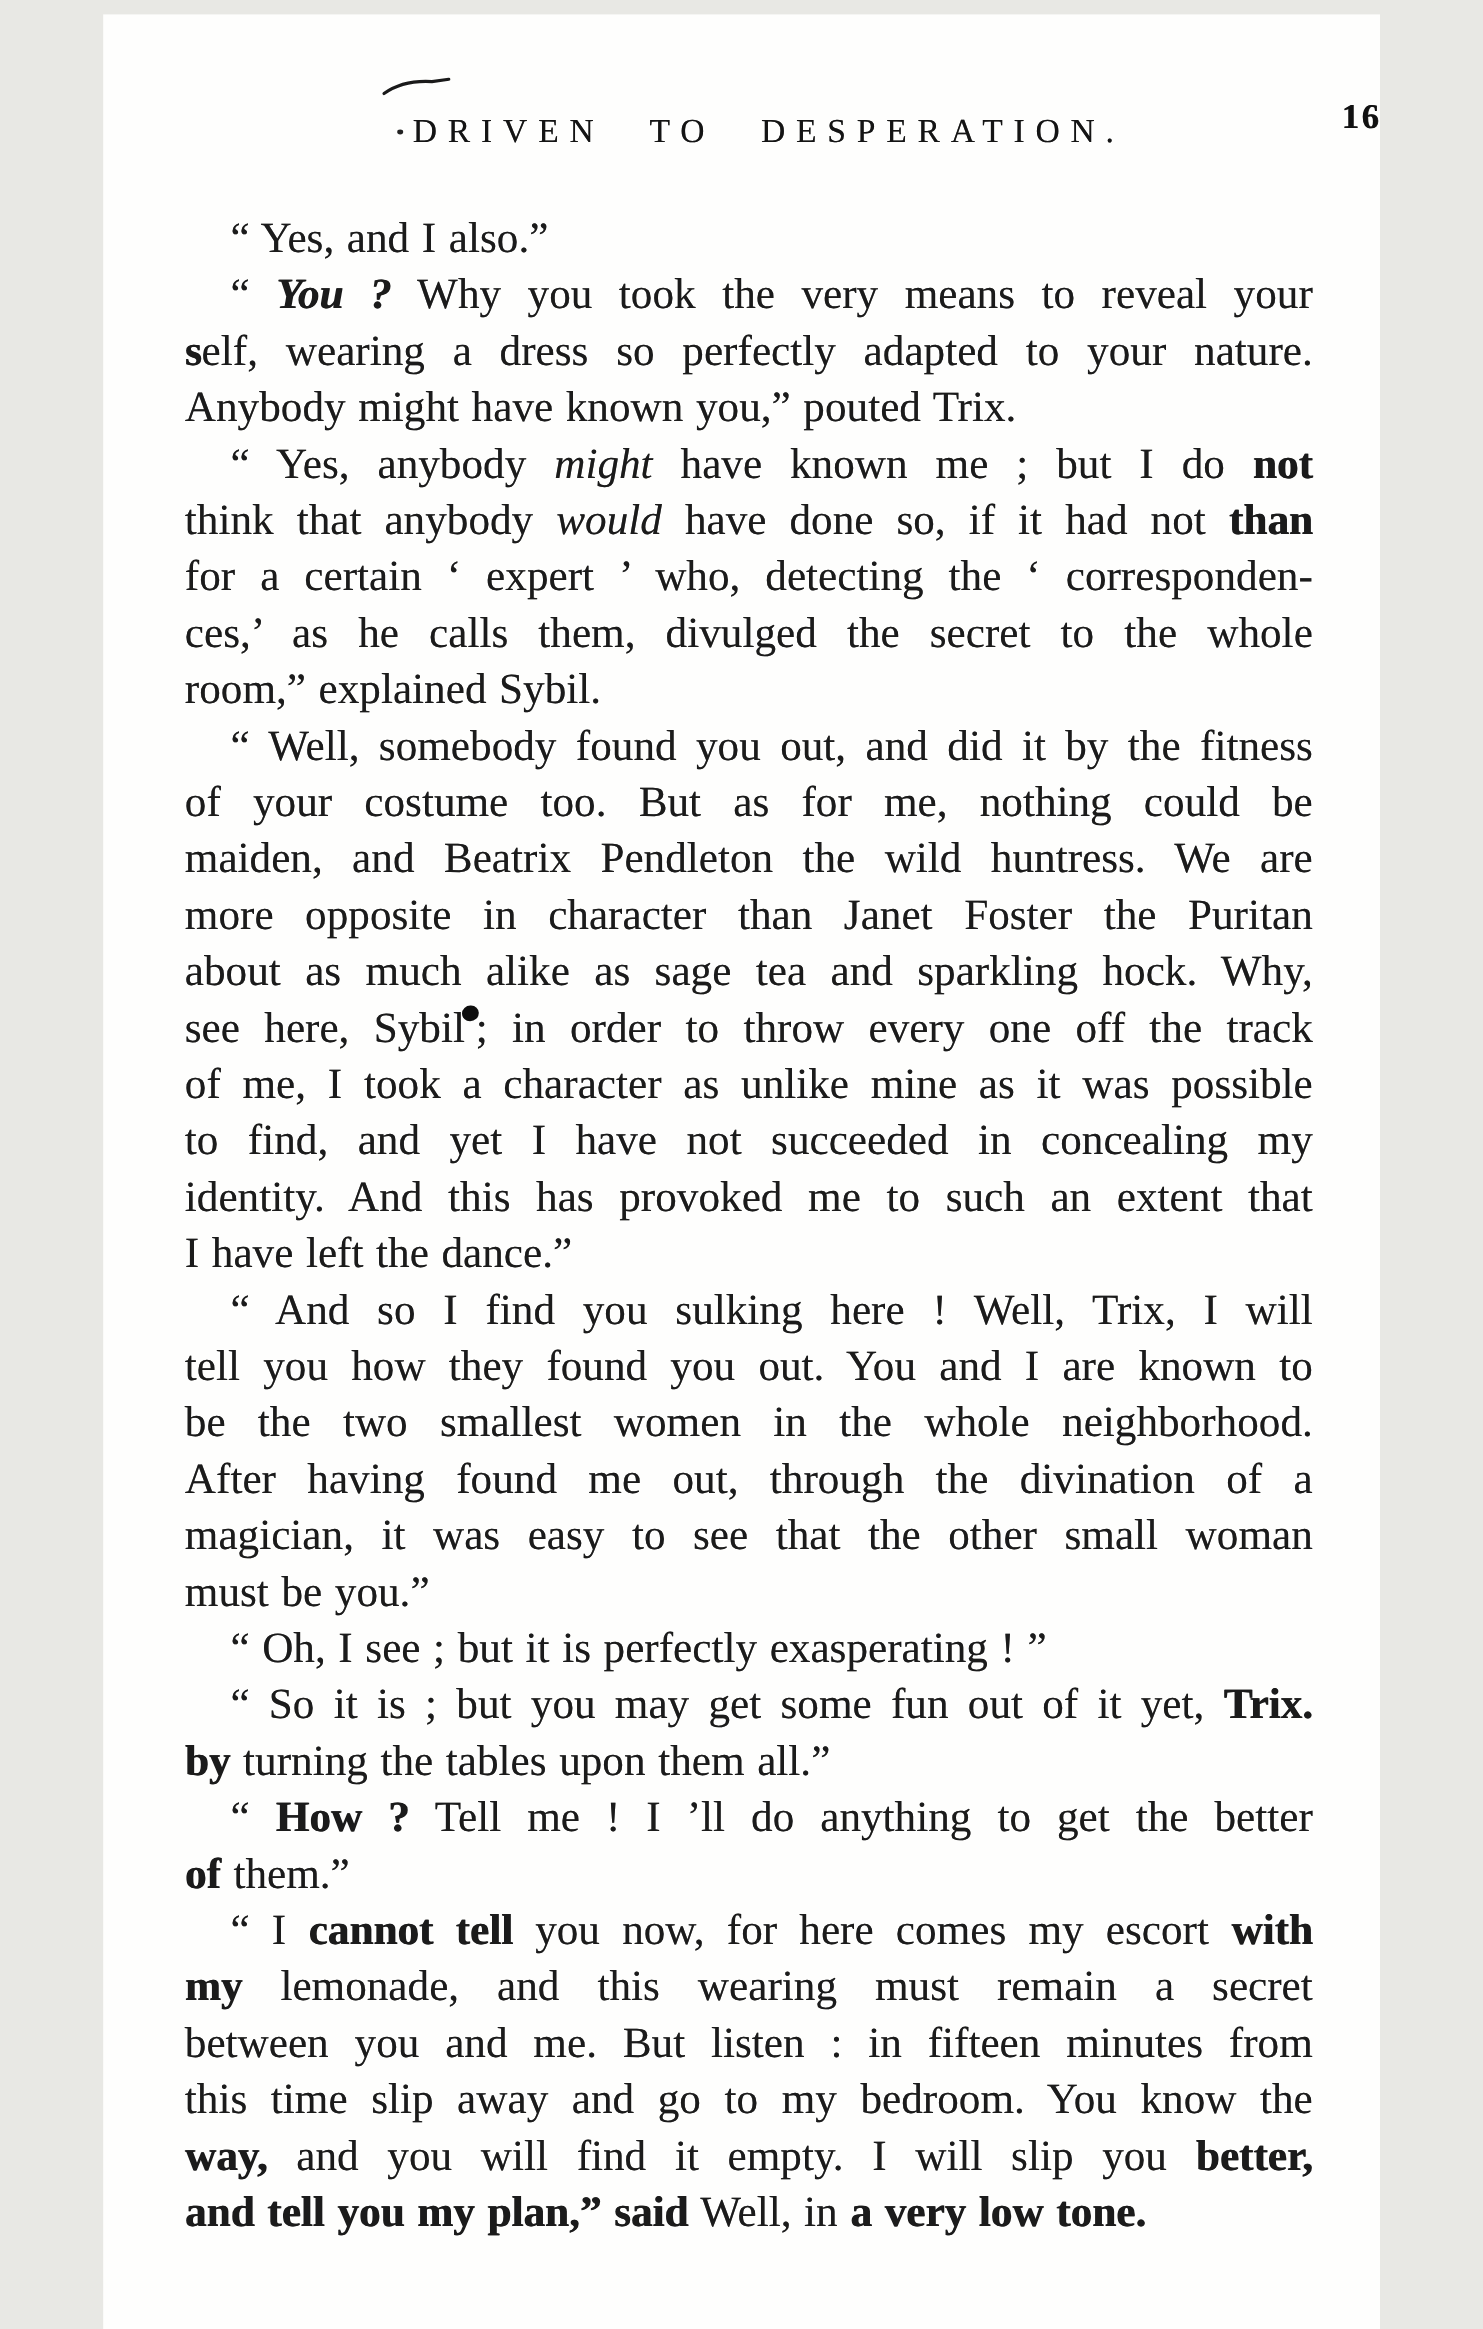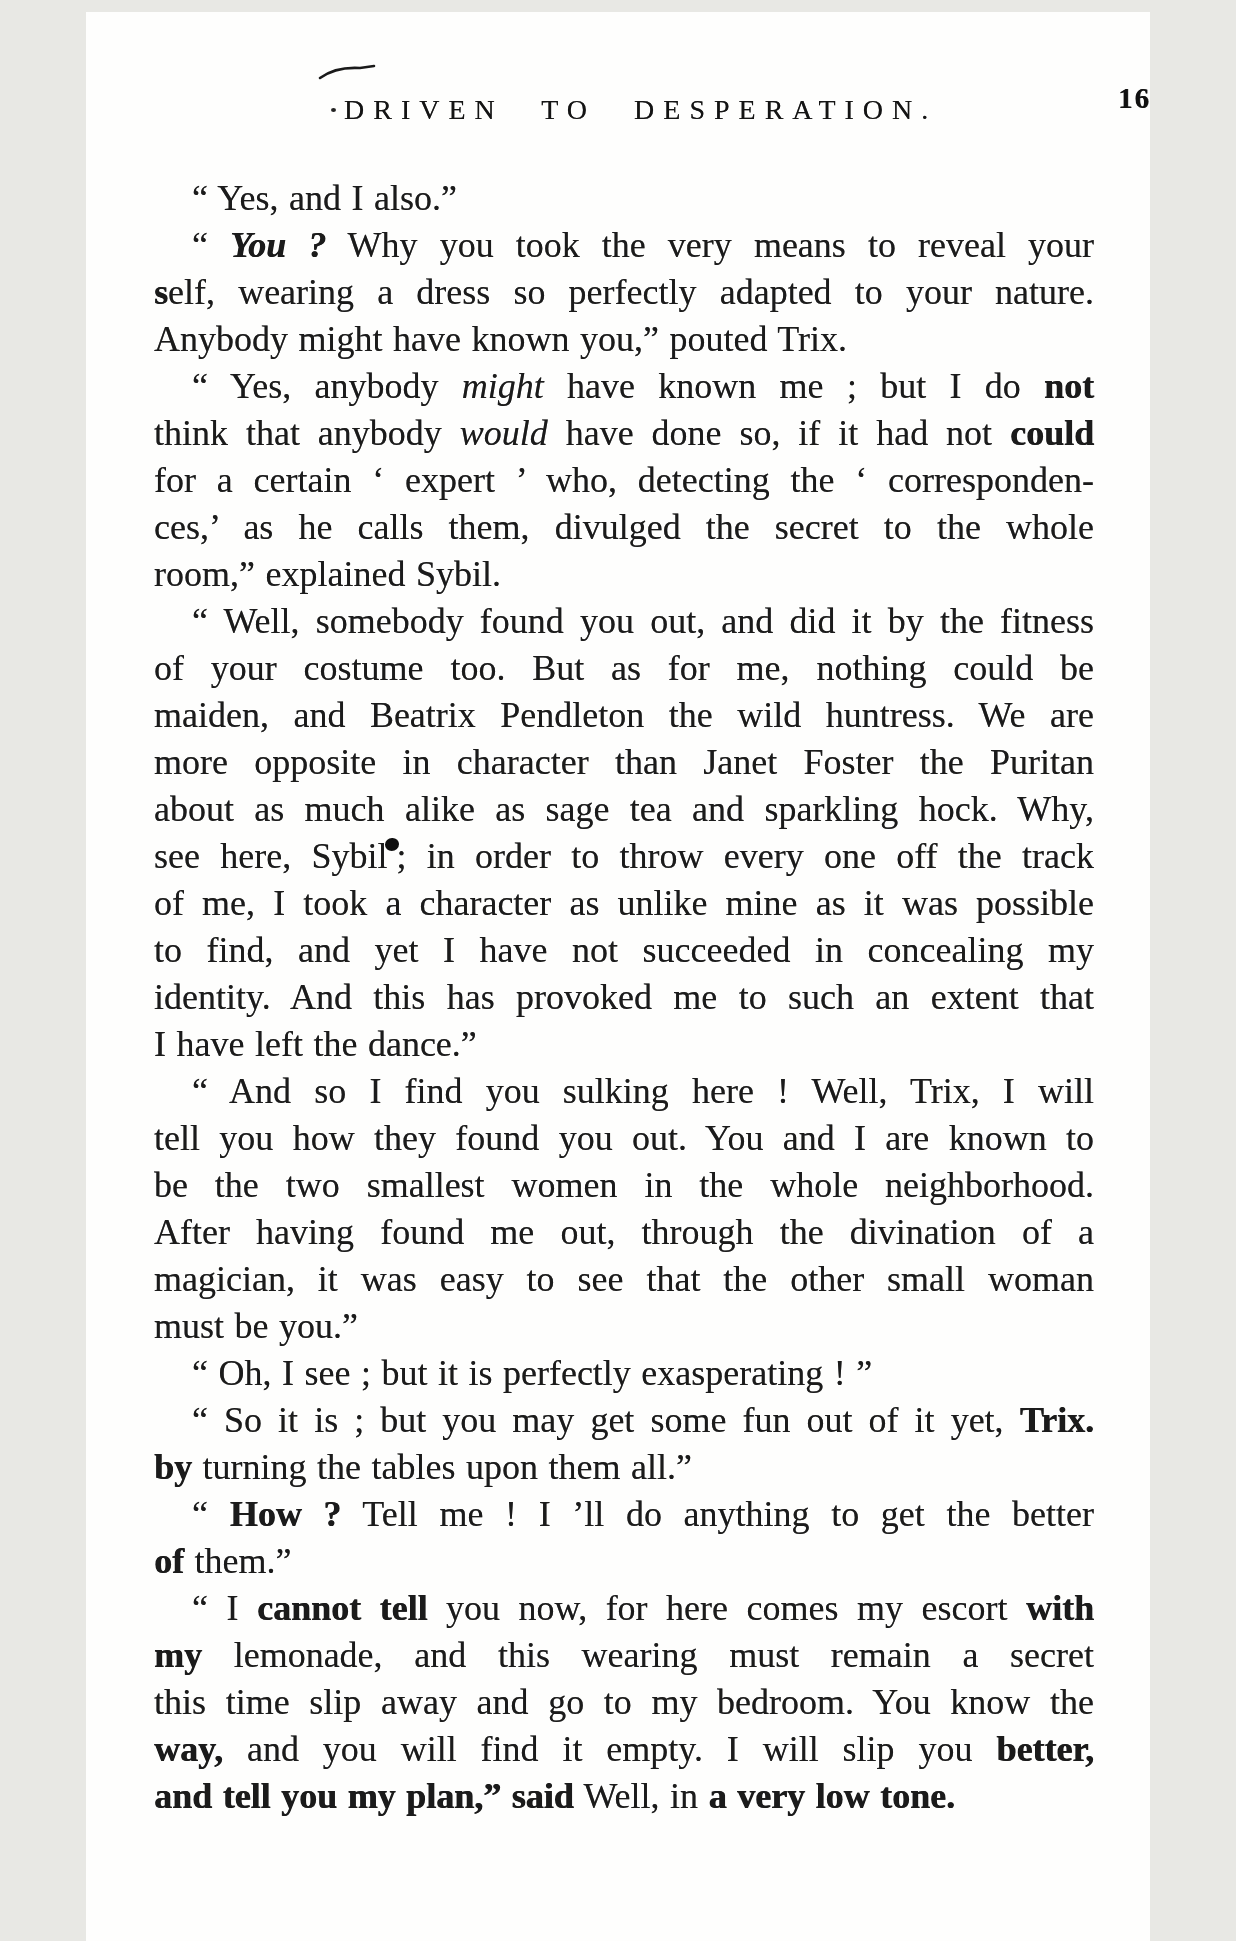--- a/index.html
+++ b/index.html
@@ -74,21 +74,21 @@
       <div class="para">
         <div class="line firstline lastline"><span>“ Yes, and I also.”</span></div>
       </div>
       <div class="para">
         <div class="line firstline"><span>“ </span><span class="bolditalic">You ?</span><span> Why you took the very means to reveal your</span></div>
         <div class="line"><span class="heavy">s</span><span>elf, wearing a dress so perfectly adapted to your nature.</span></div>
         <div class="line lastline"><span>Anybody might have known you,” pouted Trix.</span></div>
       </div>
       <div class="para">
         <div class="line firstline"><span>“ Yes, anybody </span><span class="italic">might</span><span> have known me ; but I do </span><span class="heavy">not</span></div>
-        <div class="line"><span>think that anybody </span><span class="italic">would</span><span> have done so, if it had not </span><span class="heavy">could</span></div>
+        <div class="line"><span>think that anybody </span><span class="italic">would</span><span> have done so, if it had not </span><span class="heavy">than</span></div>
         <div class="line"><span>for a certain ‘ expert ’ who, detecting the ‘ corresponden-</span></div>
         <div class="line"><span>ces,’ as he calls them, divulged the secret to the whole</span></div>
         <div class="line lastline"><span>room,” explained Sybil.</span></div>
       </div>
       <div class="para">
         <div class="line firstline"><span>“ Well, somebody found you out, and did it by the fitness</span></div>
         <div class="line"><span>of your costume too. But as for me, nothing could be</span></div>
         <div class="line"><span>maiden, and Beatrix Pendleton the wild huntress. We are</span></div>
         <div class="line"><span>more opposite in character than Janet Foster the Puritan</span></div>
         <div class="line"><span>about as much alike as sage tea and sparkling hock. Why,</span></div>
@@ -113,19 +113,20 @@
         <div class="line firstline"><span>“ So it is ; but you may get some fun out of it yet, </span><span class="heavy">Trix.</span></div>
         <div class="line lastline"><span class="heavy">by</span><span> turning the tables upon them all.”</span></div>
       </div>
       <div class="para">
         <div class="line firstline"><span>“ </span><span class="heavy">How ?</span><span> Tell me ! I ’ll do anything to get the better</span></div>
         <div class="line lastline"><span class="heavy">of</span><span> them.”</span></div>
       </div>
       <div class="para">
         <div class="line firstline"><span>“ I </span><span class="heavy">cannot tell</span><span> you now, for here comes my escort </span><span class="heavy">with</span></div>
         <div class="line"><span class="heavy">my</span><span> lemonade, and this wearing must remain a secret</span></div>
+        <div class="line"><span>between you and me. But listen : in fifteen minutes from</span></div>
         <div class="line"><span>this time slip away and go to my bedroom. You know the</span></div>
         <div class="line"><span class="heavy">way,</span><span> and you will find it empty. I will slip you </span><span class="heavy">better,</span></div>
         <div class="line lastline"><span class="heavy">and tell you my plan,” said</span><span> Well, in </span><span class="heavy">a very low tone.</span></div>
       </div>
     </div>
 
 </div>
 
 </body></html>

